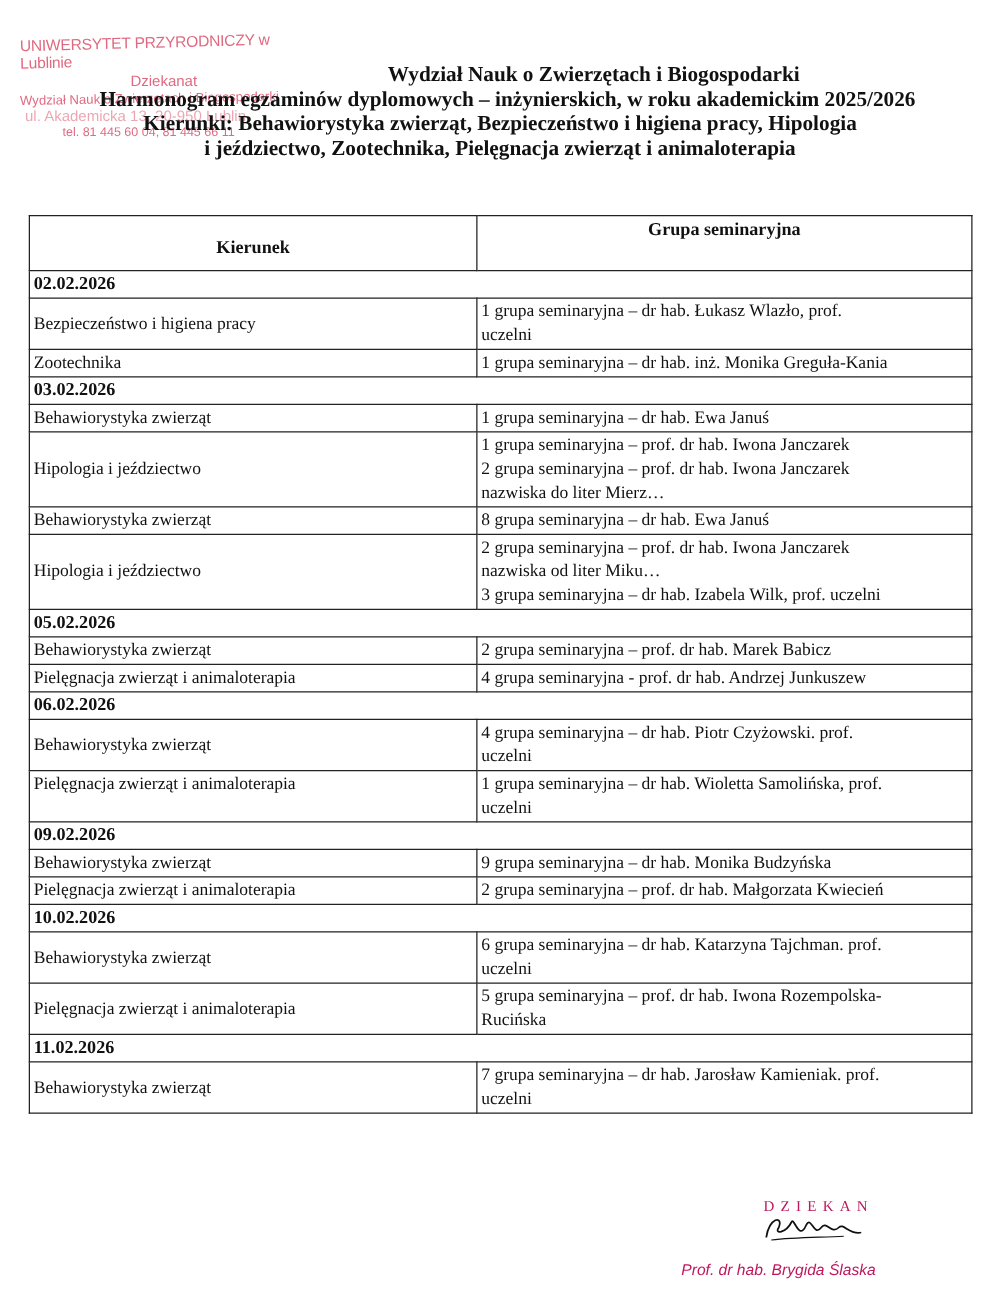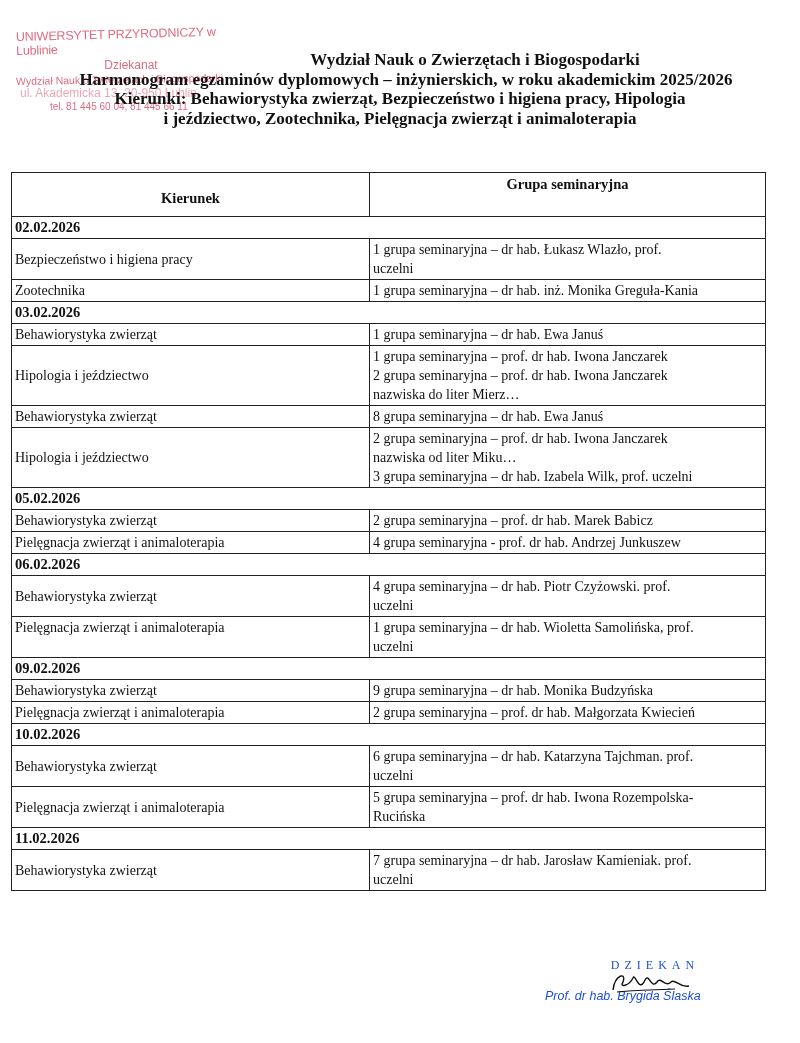--- a/index.html
+++ b/index.html
@@ -12,32 +12,32 @@
   .stamp .l2 { text-align:center; font-size:12px; }
   .stamp .l3 { font-size:10.5px; transform:rotate(-1deg); }
   .stamp .l4 { font-size:12px; padding-left:4px; opacity:0.6; }
   .stamp .l5 { font-size:10px; padding-left:34px; }
   .header { position:absolute; left:0; top:50px; width:800px; text-align:center; z-index:2;
             font-weight:bold; font-size:17px; line-height:19.5px; }
   .header div { white-space:nowrap; }
   .header .h1 { padding-left:150px; }
   .header .h2 { padding-left:12px; }
   .header .h3 { }
-  table.sched { position:absolute; left:11px; top:172px; width:755px; border-collapse:collapse;
+  table.sched { position:absolute; left:23px; top:172px; width:755px; border-collapse:collapse;
                 font-size:14px; line-height:19px; }
   table.sched td, table.sched th { border:1px solid #222; padding:1px 3px; vertical-align:middle; }
   table.sched th { font-weight:bold; font-size:14.5px; height:34px; }
   table.sched th.c1 { width:351px; padding-top:8px; }
   table.sched th.c2 { vertical-align:top; padding-top:2px; }
   td.date { text-align:left; font-weight:bold; font-size:14.5px; }
   .line { display:block; }
-  .signature { position:absolute; left:545px; top:958px; width:200px; color:#1d4ed8; z-index:1; }
+  .signature { position:absolute; left:545px; top:958px; width:200px; color:#be185d; z-index:1; }
   .sig-title { text-align:center; letter-spacing:5px; font-size:12px; padding-left:20px; }
   .sig-scribble { position:absolute; left:60px; top:10px; width:90px; height:30px; }
-  .sig-name { margin-top:16px; font-family:"Liberation Sans", sans-serif; font-style:italic; font-size:12.5px; }
+  .sig-name { margin-top:36px; font-family:"Liberation Sans", sans-serif; font-style:italic; font-size:12.5px; }
 </style>
 </head>
 <body>
 
 <div class="stamp">
   <div class="l1">UNIWERSYTET PRZYRODNICZY w Lublinie</div>
   <div class="l2">Dziekanat</div>
   <div class="l3">Wydział Nauk o Zwierzętach i Biogospodarki</div>
   <div class="l4">ul. Akademicka 13, 20-950 Lublin</div>
   <div class="l5">tel. 81 445 60 04, 81 445 66 11</div>

